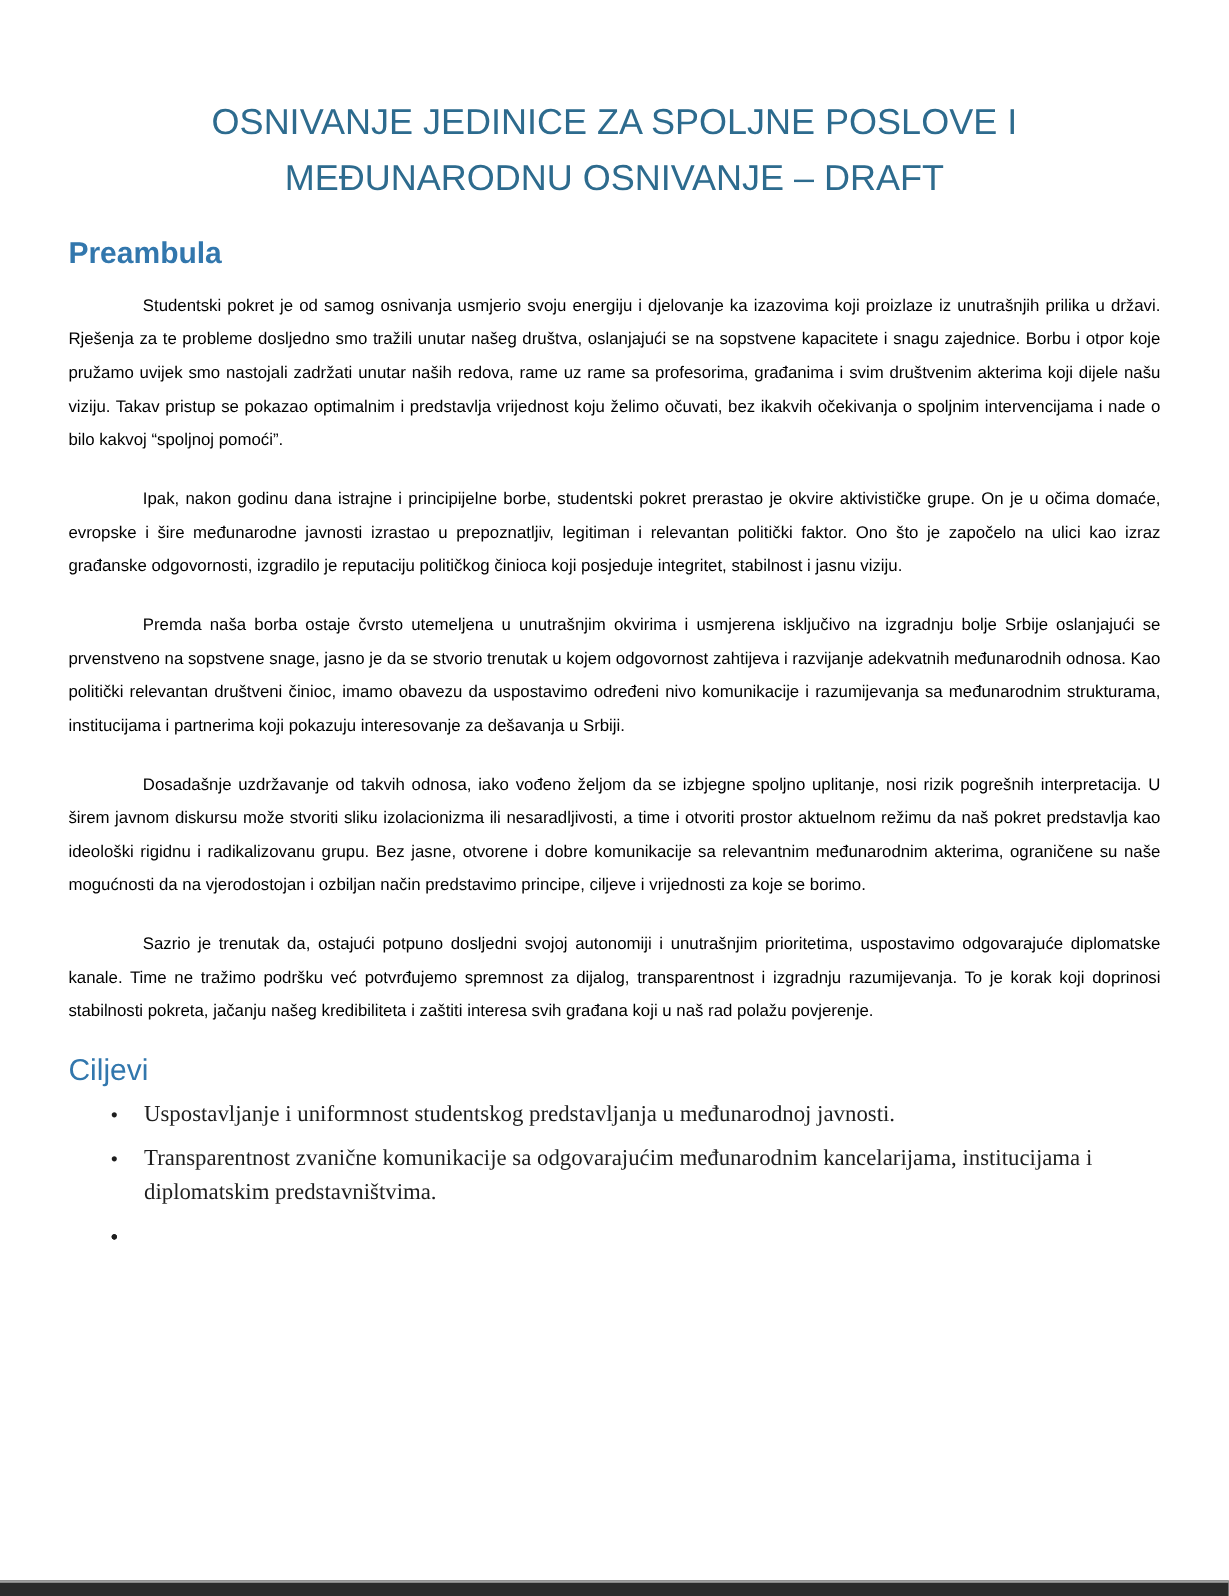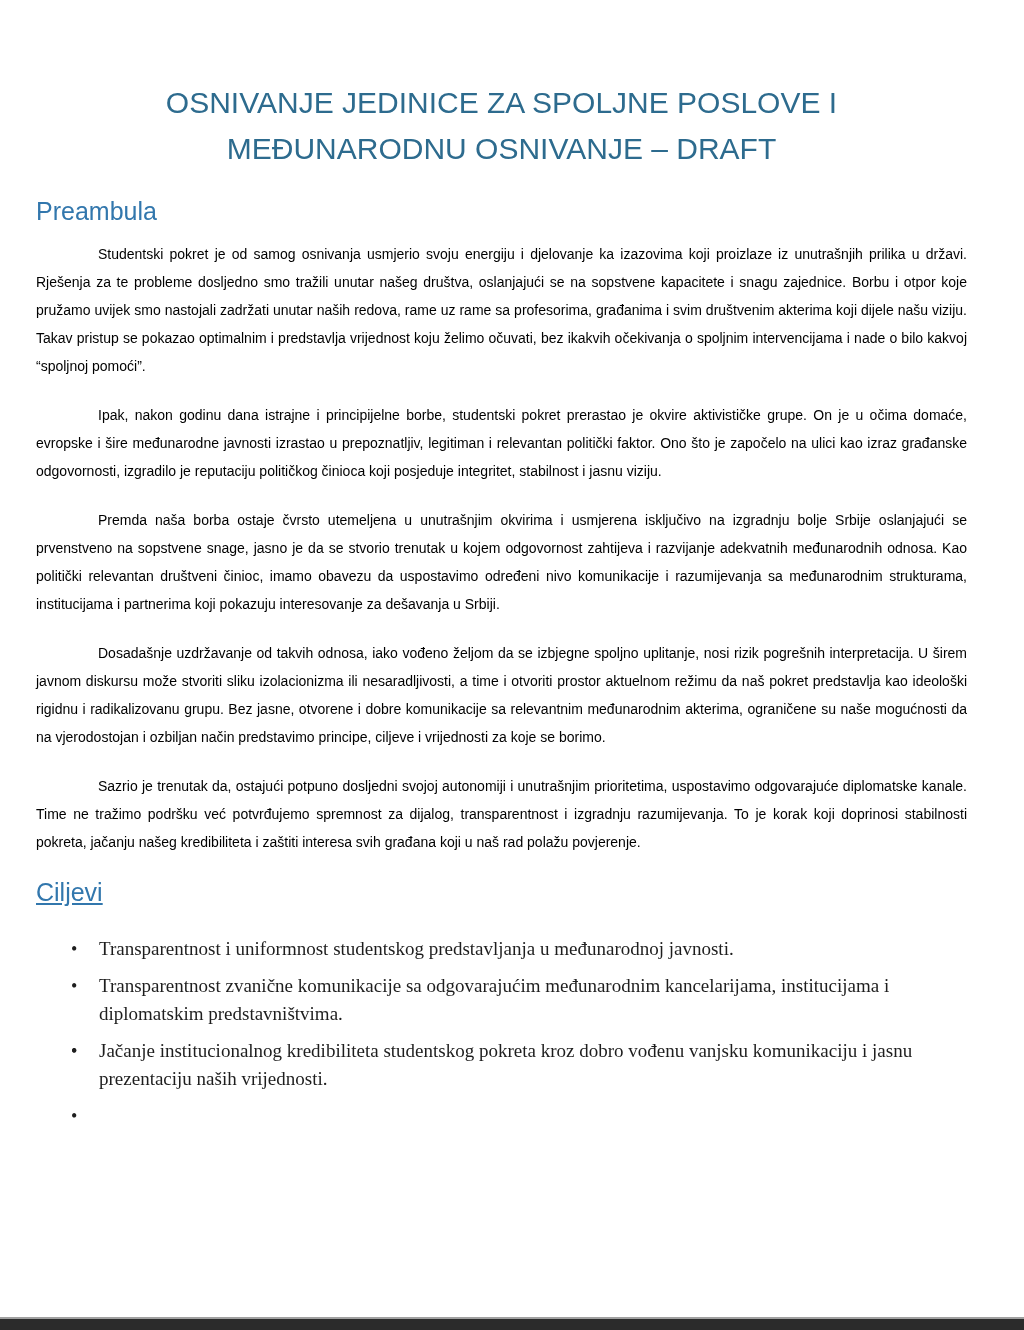--- a/index.html
+++ b/index.html
@@ -7,41 +7,41 @@
     padding: 0;
     background: #ffffff;
   }
   body {
     width: 1024px;
     height: 1330px;
     position: relative;
     overflow: hidden;
   }
   .page-content {
-    padding: 80px 57px 0 36px;
+    padding: 80px 57px 0 57px;
   }
   .doc-title {
     font-family: "Liberation Sans", sans-serif;
     font-size: 30px;
     line-height: 46px;
     font-weight: 400;
     color: #2d6b8e;
     text-align: center;
     margin: 0 10px;
   }
   .section-heading {
     font-family: "Liberation Sans", sans-serif;
     font-size: 25px;
     line-height: 30px;
     font-weight: 400;
     color: #3277ad;
     margin: 0;
   }
-  .heading-preambula { margin-top: 24px; margin-bottom: 14px; }
-  .heading-ciljevi   { margin-top: 6px;  margin-bottom: 28px; text-decoration: underline; }
+  .heading-preambula { margin-top: 24px; margin-bottom: 14px; font-weight: bold; }
+  .heading-ciljevi   { margin-top: 6px;  margin-bottom: 8px; }
   .doc-paragraph {
     font-family: Liberation Sans, sans-serif;
     font-size: 14px;
     line-height: 28px;
     color: #000000;
     text-align: justify;
     text-indent: 62px;
     margin: 0 0 21px 0;
   }
   .goal-list {
@@ -92,32 +92,31 @@
   <p class="doc-paragraph">Ipak, nakon godinu dana istrajne i principijelne borbe, studentski pokret prerastao je okvire aktivističke grupe. On je u očima domaće, evropske i šire međunarodne javnosti izrastao u prepoznatljiv, legitiman i relevantan politički faktor. Ono što je započelo na ulici kao izraz građanske odgovornosti, izgradilo je reputaciju političkog činioca koji posjeduje integritet, stabilnost i jasnu viziju.</p>
   <p class="doc-paragraph">Premda naša borba ostaje čvrsto utemeljena u unutrašnjim okvirima i usmjerena isključivo na izgradnju bolje Srbije oslanjajući se prvenstveno na sopstvene snage, jasno je da se stvorio trenutak u kojem odgovornost zahtijeva i razvijanje adekvatnih međunarodnih odnosa. Kao politički relevantan društveni činioc, imamo obavezu da uspostavimo određeni nivo komunikacije i razumijevanja sa međunarodnim strukturama, institucijama i partnerima koji pokazuju interesovanje za dešavanja u Srbiji.</p>
   <p class="doc-paragraph">Dosadašnje uzdržavanje od takvih odnosa, iako vođeno željom da se izbjegne spoljno uplitanje, nosi rizik pogrešnih interpretacija. U širem javnom diskursu može stvoriti sliku izolacionizma ili nesaradljivosti, a time i otvoriti prostor aktuelnom režimu da naš pokret predstavlja kao ideološki rigidnu i radikalizovanu grupu. Bez jasne, otvorene i dobre komunikacije sa relevantnim međunarodnim akterima, ograničene su naše mogućnosti da na vjerodostojan i ozbiljan način predstavimo principe, ciljeve i vrijednosti za koje se borimo.</p>
   <p class="doc-paragraph">Sazrio je trenutak da, ostajući potpuno dosljedni svojoj autonomiji i unutrašnjim prioritetima, uspostavimo odgovarajuće diplomatske kanale. Time ne tražimo podršku već potvrđujemo spremnost za dijalog, transparentnost i izgradnju razumijevanja. To je korak koji doprinosi stabilnosti pokreta, jačanju našeg kredibiliteta i zaštiti interesa svih građana koji u naš rad polažu povjerenje.</p>
 
   <h2 class="section-heading heading-ciljevi">Ciljevi</h2>
 
   <ul class="goal-list">
     <li class="goal-item">
       <span class="bullet-glyph">•</span>
-      <span>Transparentnost i uniformnost studentskog predstavljanja u međunarodnoj javnosti.</span>
+      <span>Uspostavljanje i uniformnost studentskog predstavljanja u međunarodnoj javnosti.</span>
     </li>
     <li class="goal-item">
       <span class="bullet-glyph">•</span>
       <span>Transparentnost zvanične komunikacije sa odgovarajućim međunarodnim kancelarijama, institucijama i diplomatskim predstavništvima.</span>
     </li>
     <li class="goal-item">
       <span class="bullet-glyph">•</span>
     </li>
     <li class="goal-item">
       <span class="bullet-glyph">•</span>
-      <span>Jačanje institucionalnog kredibiliteta studentskog pokreta kroz dobro vođenu vanjsku komunikaciju i jasnu prezentaciju naših vrijednosti.</span>
     </li>
     <li class="goal-item">
       <span class="bullet-glyph">•</span>
     </li>
 
   </ul>
 
 </div>
 
 <div class="footer-bar"></div>

